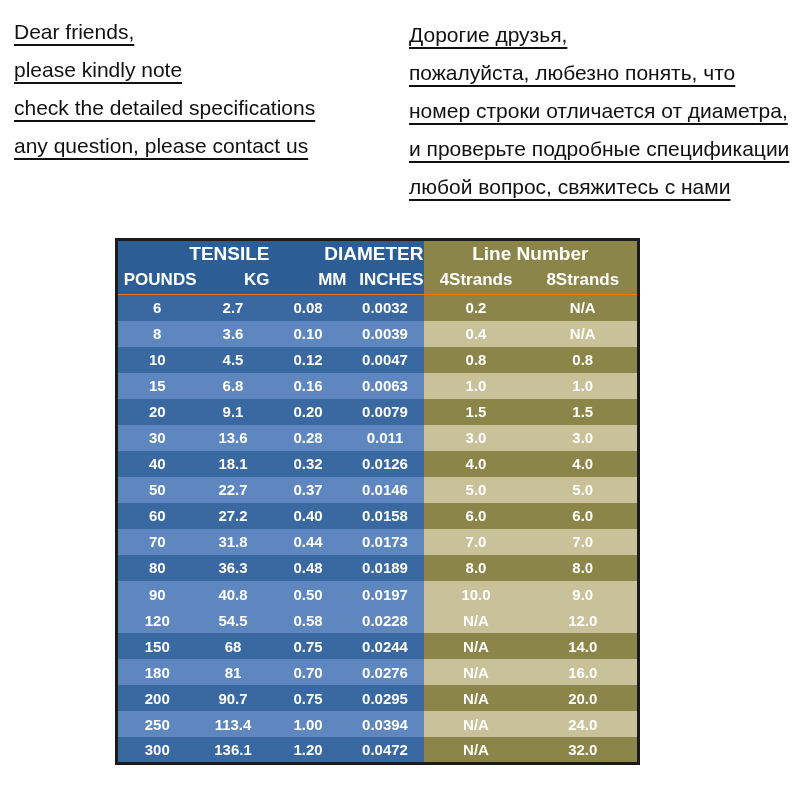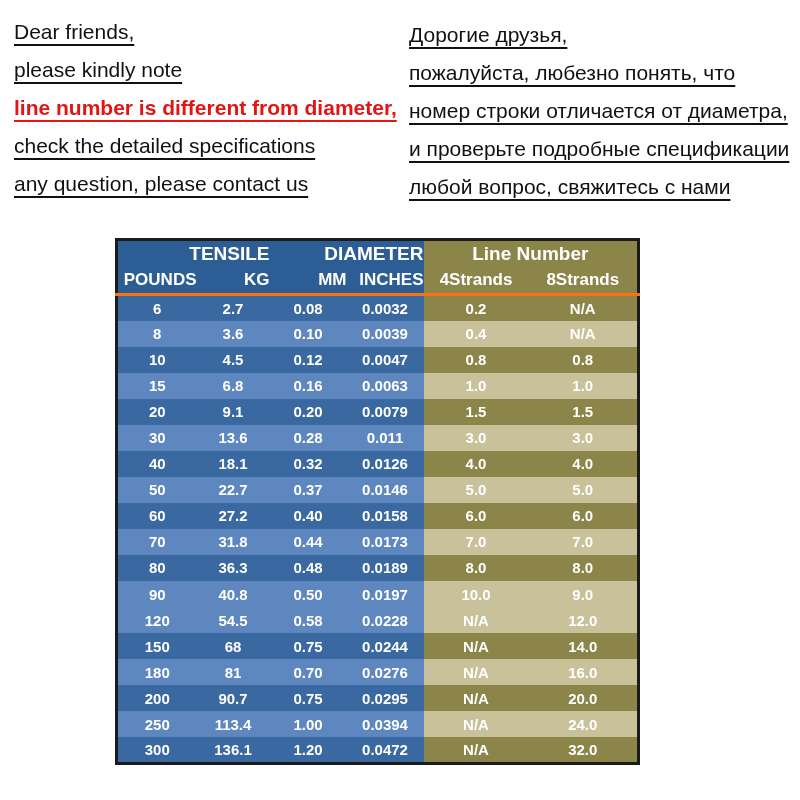--- a/index.html
+++ b/index.html
@@ -53,41 +53,40 @@
   }
   .spec-table thead tr.group-row th{
     height:27px;
     font-size:19px;
     font-weight:bold;
   }
   .spec-table thead tr.col-row th{
     height:28px;
     font-size:17px;
     font-weight:bold;
-    border-bottom:3px solid #f97316;
+    border-bottom:1px solid #f97316;
   }
   .spec-table th.blue-h{background:var(--header-blue);text-align:right;}
   .spec-table th.olive-h{background:var(--header-olive);margin-top:21px;}
   .spec-table td{
     font-size:15px;
     font-weight:bold;
     height:24px;
   }
   .spec-table tr.dark td.blue{background:var(--row-blue-dark);}
   .spec-table tr.light td.blue{background:var(--row-blue-light);}
   .spec-table tr.dark td.olive{background:var(--row-olive-dark);}
   .spec-table tr.light td.olive{background:var(--row-olive-light);text-align:center;}
 </style>
 </head>
 <body>
 
 <div class="notes-col notes-en">
   <div class="note-line">Dear friends,</div>
   <div class="note-line">please kindly note</div>
-  <div class="note-line red">line number is different from diameter,</div>
   <div class="note-line">check the detailed specifications</div>
   <div class="note-line">any question, please contact us</div>
 </div>
 
 <div class="notes-col notes-ru">
   <div class="note-line">Дорогие друзья,</div>
   <div class="note-line">пожалуйста, любезно понять, что</div>
   <div class="note-line">номер строки отличается от диаметра,</div>
   <div class="note-line">и проверьте подробные спецификации</div>
   <div class="note-line">любой вопрос, свяжитесь с нами</div>

